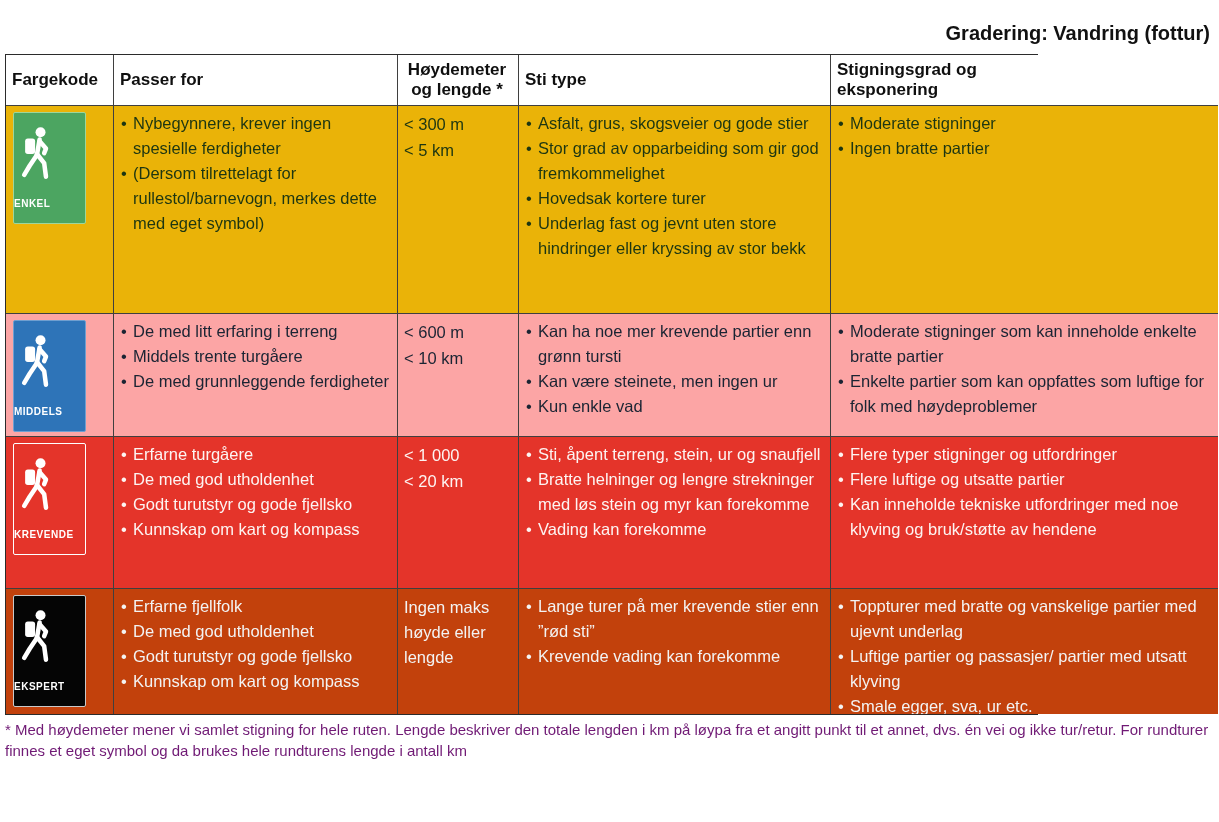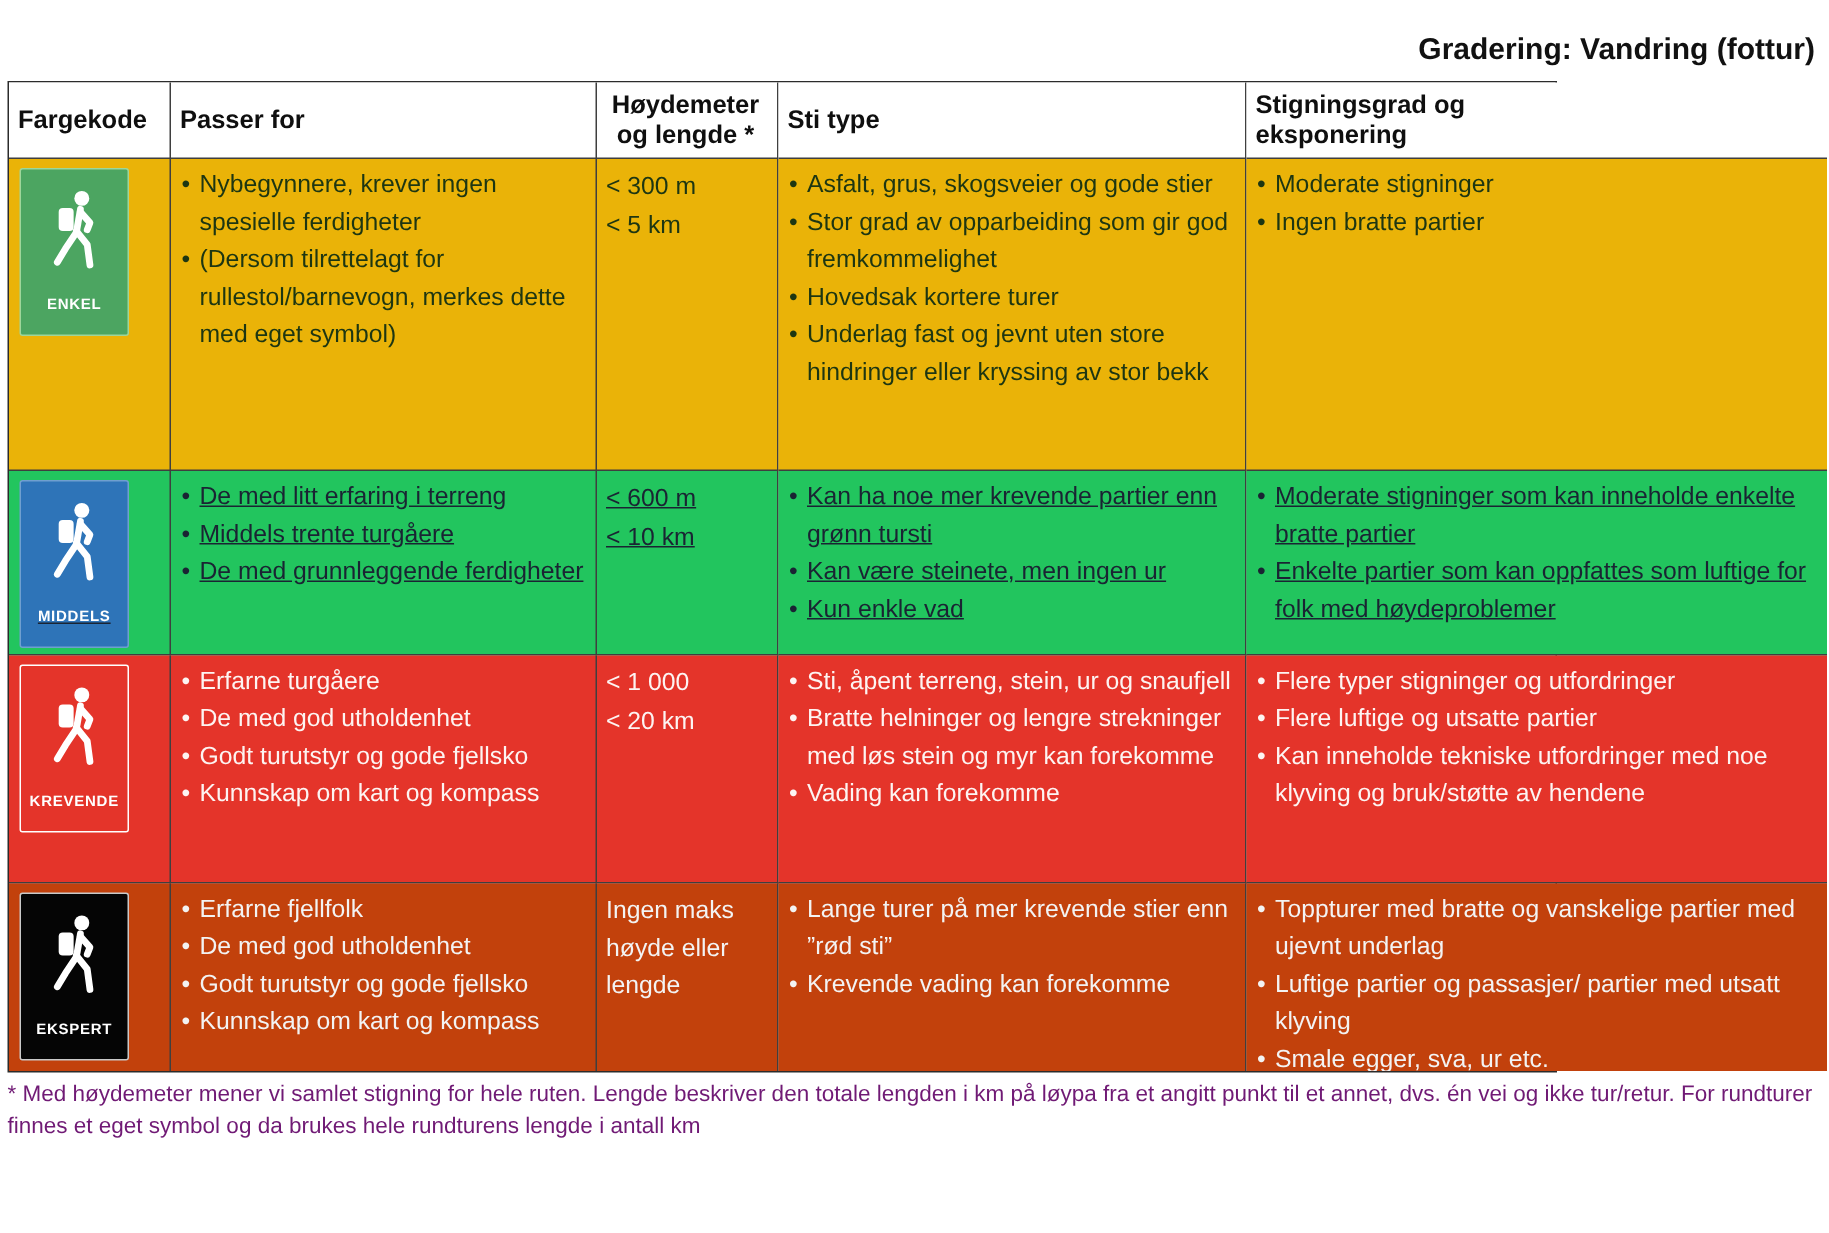--- a/index.html
+++ b/index.html
@@ -11,32 +11,32 @@
        border:1px solid #2b2b2b;box-sizing:border-box;}
   .c{border-right:1px solid #3f3f3f;border-bottom:1px solid #3f3f3f;box-sizing:border-box;
      padding:4px 8px 4px 6px;overflow:hidden;}
   .c.lc{border-right:none;}
   .c.lr{border-bottom:none;}
   .hd{background:#fff;color:#0f0f0f;font-weight:bold;font-size:17px;display:flex;align-items:center;line-height:1.2;}
   .hd.center{justify-content:center;text-align:center;}
   .hd .narrow{max-width:170px;}
   
   .bg-enkel{background:#eab308;color:#1d3612;}
-  .bg-middels{background:#22c55e;color:#1a2433;text-decoration:underline;}
+  .bg-middels{background:#fca5a5;color:#1a2433;}
   .bg-krevende{background:#e4342a;color:#fdf4f2;}
   .bg-ekspert{background:#c2410c;color:#f3f3f3;}
   
   .list{padding-top:5px;}
   .li{position:relative;padding-left:13px;font-size:16.5px;line-height:25px;}
   .li::before{content:"\2022";position:absolute;left:1px;}
   .plain{font-size:16.5px;line-height:25px;padding-top:1px;}
   
   .badge-cell{padding:0;}
   .badge{width:73px;height:112px;margin:6px 0 0 7px;display:flex;flex-direction:column;
-         align-items:center;justify-content:space-between;padding:12px 0 14px;box-sizing:border-box;
+         justify-content:space-between;padding:12px 0 14px;box-sizing:border-box;
          border-radius:2px;}
   .badge-enkel{background:#4ca561;border:1px solid #9ed69a;}
   .badge-middels{background:#2e74b8;border:1px solid #6f9fd0;}
   .badge-krevende{background:#e4342a;border:1px solid #ffffff;}
   .badge-ekspert{background:#050505;border:1px solid #c9c9c9;}
   .badge-label{color:#ffffff;font-size:10px;letter-spacing:0.5px;font-weight:bold;}
   .hiker{display:block;}
   .footnote{position:absolute;left:5px;top:707px;width:1208px;font-size:15px;line-height:21px;color:#701a75;}
 </style>
 </head>

